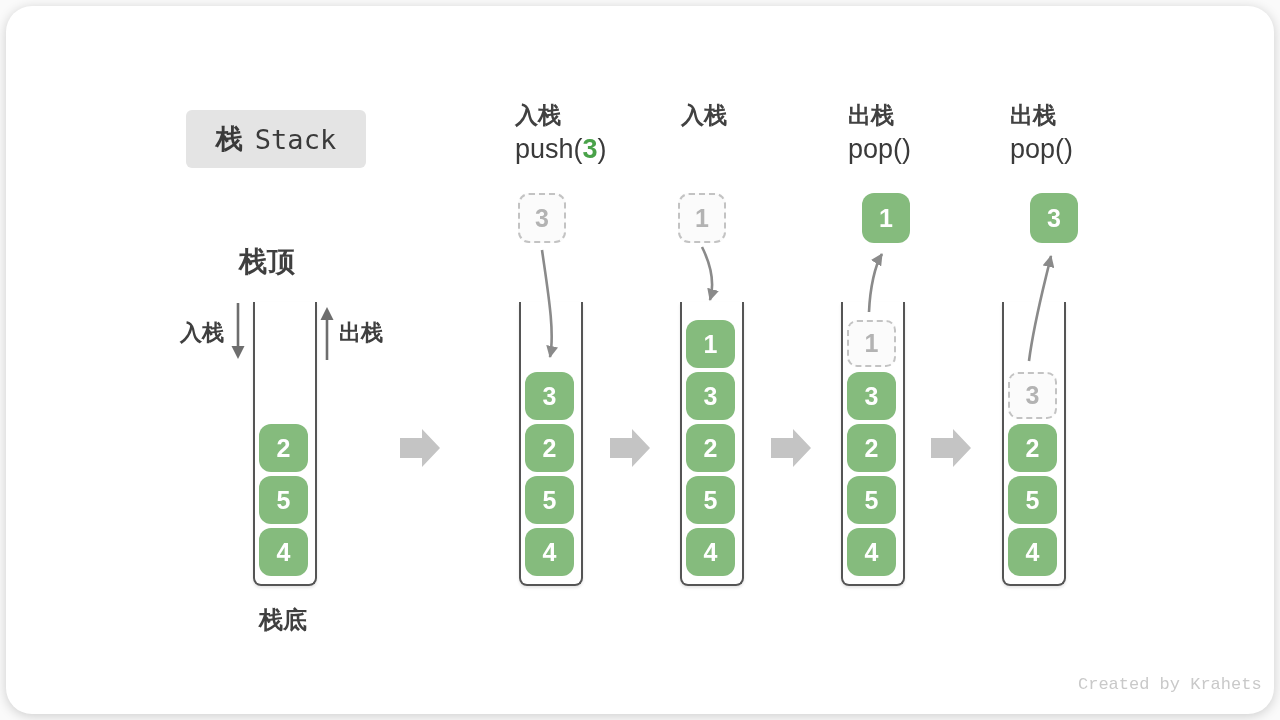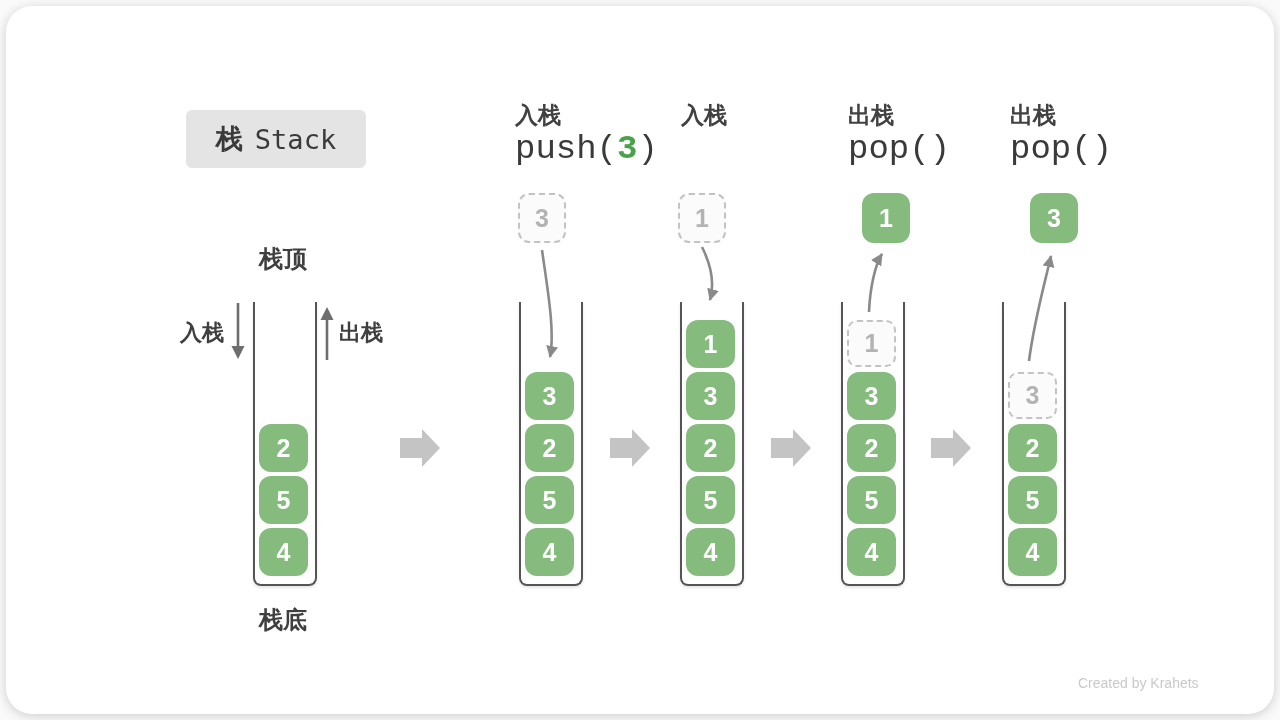--- a/index.html
+++ b/index.html
@@ -8,42 +8,42 @@
         box-shadow:0 2px 12px rgba(0,0,0,0.18);}
   .abs{position:absolute;}
 
   .title-badge{left:186px;top:110px;width:180px;height:58px;background:#e4e4e4;border-radius:6px;
 display:flex;align-items:center;justify-content:center;gap:12px;color:#3a3a3a;}
   .title-zh{font-size:27px;font-weight:bold;}
   .title-en{font-family:"DejaVu Sans Mono",monospace;font-size:27px;font-weight:400;}
 
   .op-header{top:100px;color:#414141;}
   .op-zh{font-size:23px;font-weight:bold;line-height:30px;}
-  .op-code{font-family:Liberation Mono, monospace;font-size:34px;font-weight:500;line-height:38px;color:#3a3a3a;}
+  .op-code{font-family:Liberation Sans, sans-serif;font-size:27px;font-weight:500;line-height:38px;color:#3a3a3a;}
   .op-code .arg{color:#49a249;font-weight:bold;}
 
   .zh-label{color:#3f3f3f;font-weight:bold;}
-  .lbl-top{left:247px;top:243px;width:72px;text-align:center;font-size:24px;}
+  .lbl-top{left:239px;top:243px;width:72px;font-size:28px;}
   .lbl-bottom{left:247px;top:604px;width:72px;text-align:center;font-size:24px;}
   .lbl-push{left:160px;top:318px;width:64px;text-align:right;font-size:22px;}
   .lbl-pop{left:339px;top:318px;width:64px;text-align:left;font-size:22px;}
 
   .well{top:302px;width:60px;height:282px;border-left:2px solid #555;border-right:2px solid #555;
         border-bottom:2px solid #555;border-radius:0 0 8px 8px;box-shadow:0 2px 3px rgba(0,0,0,0.10);}
 
   .cell{width:49px;height:48px;background:#85bb7d;border-radius:12px;color:#fff;
         font-weight:bold;font-size:25px;display:flex;align-items:center;justify-content:center;}
   .ghost{background:#fbfbfb;border:2px dashed #c3c3c3;color:#b3b3b3;border-radius:10px;
          width:45px;height:43px;}
   .float-box{width:48px;height:50px;border-radius:11px;display:flex;align-items:center;justify-content:center;
              font-weight:bold;font-size:25px;}
   .float-dashed{background:#fbfbfb;border:2px dashed #c3c3c3;color:#b3b3b3;width:44px;height:46px;}
   .float-solid{background:#85bb7d;color:#fff;border-radius:12px;}
 
-  .credit{left:1078px;top:675px;font-family:Liberation Sans, sans-serif;font-size:14px;color:#c9c9c9;}
+  .credit{left:1078px;top:675px;font-family:Liberation Mono, monospace;font-size:17px;color:#c9c9c9;}
   svg.overlay{position:absolute;left:0;top:0;pointer-events:none;}
 </style>
 </head>
 <body>
 
 <div class="stage">
   <div class="card"></div>
 
   <div class="abs title-badge">
     <span class="title-zh">栈</span>

